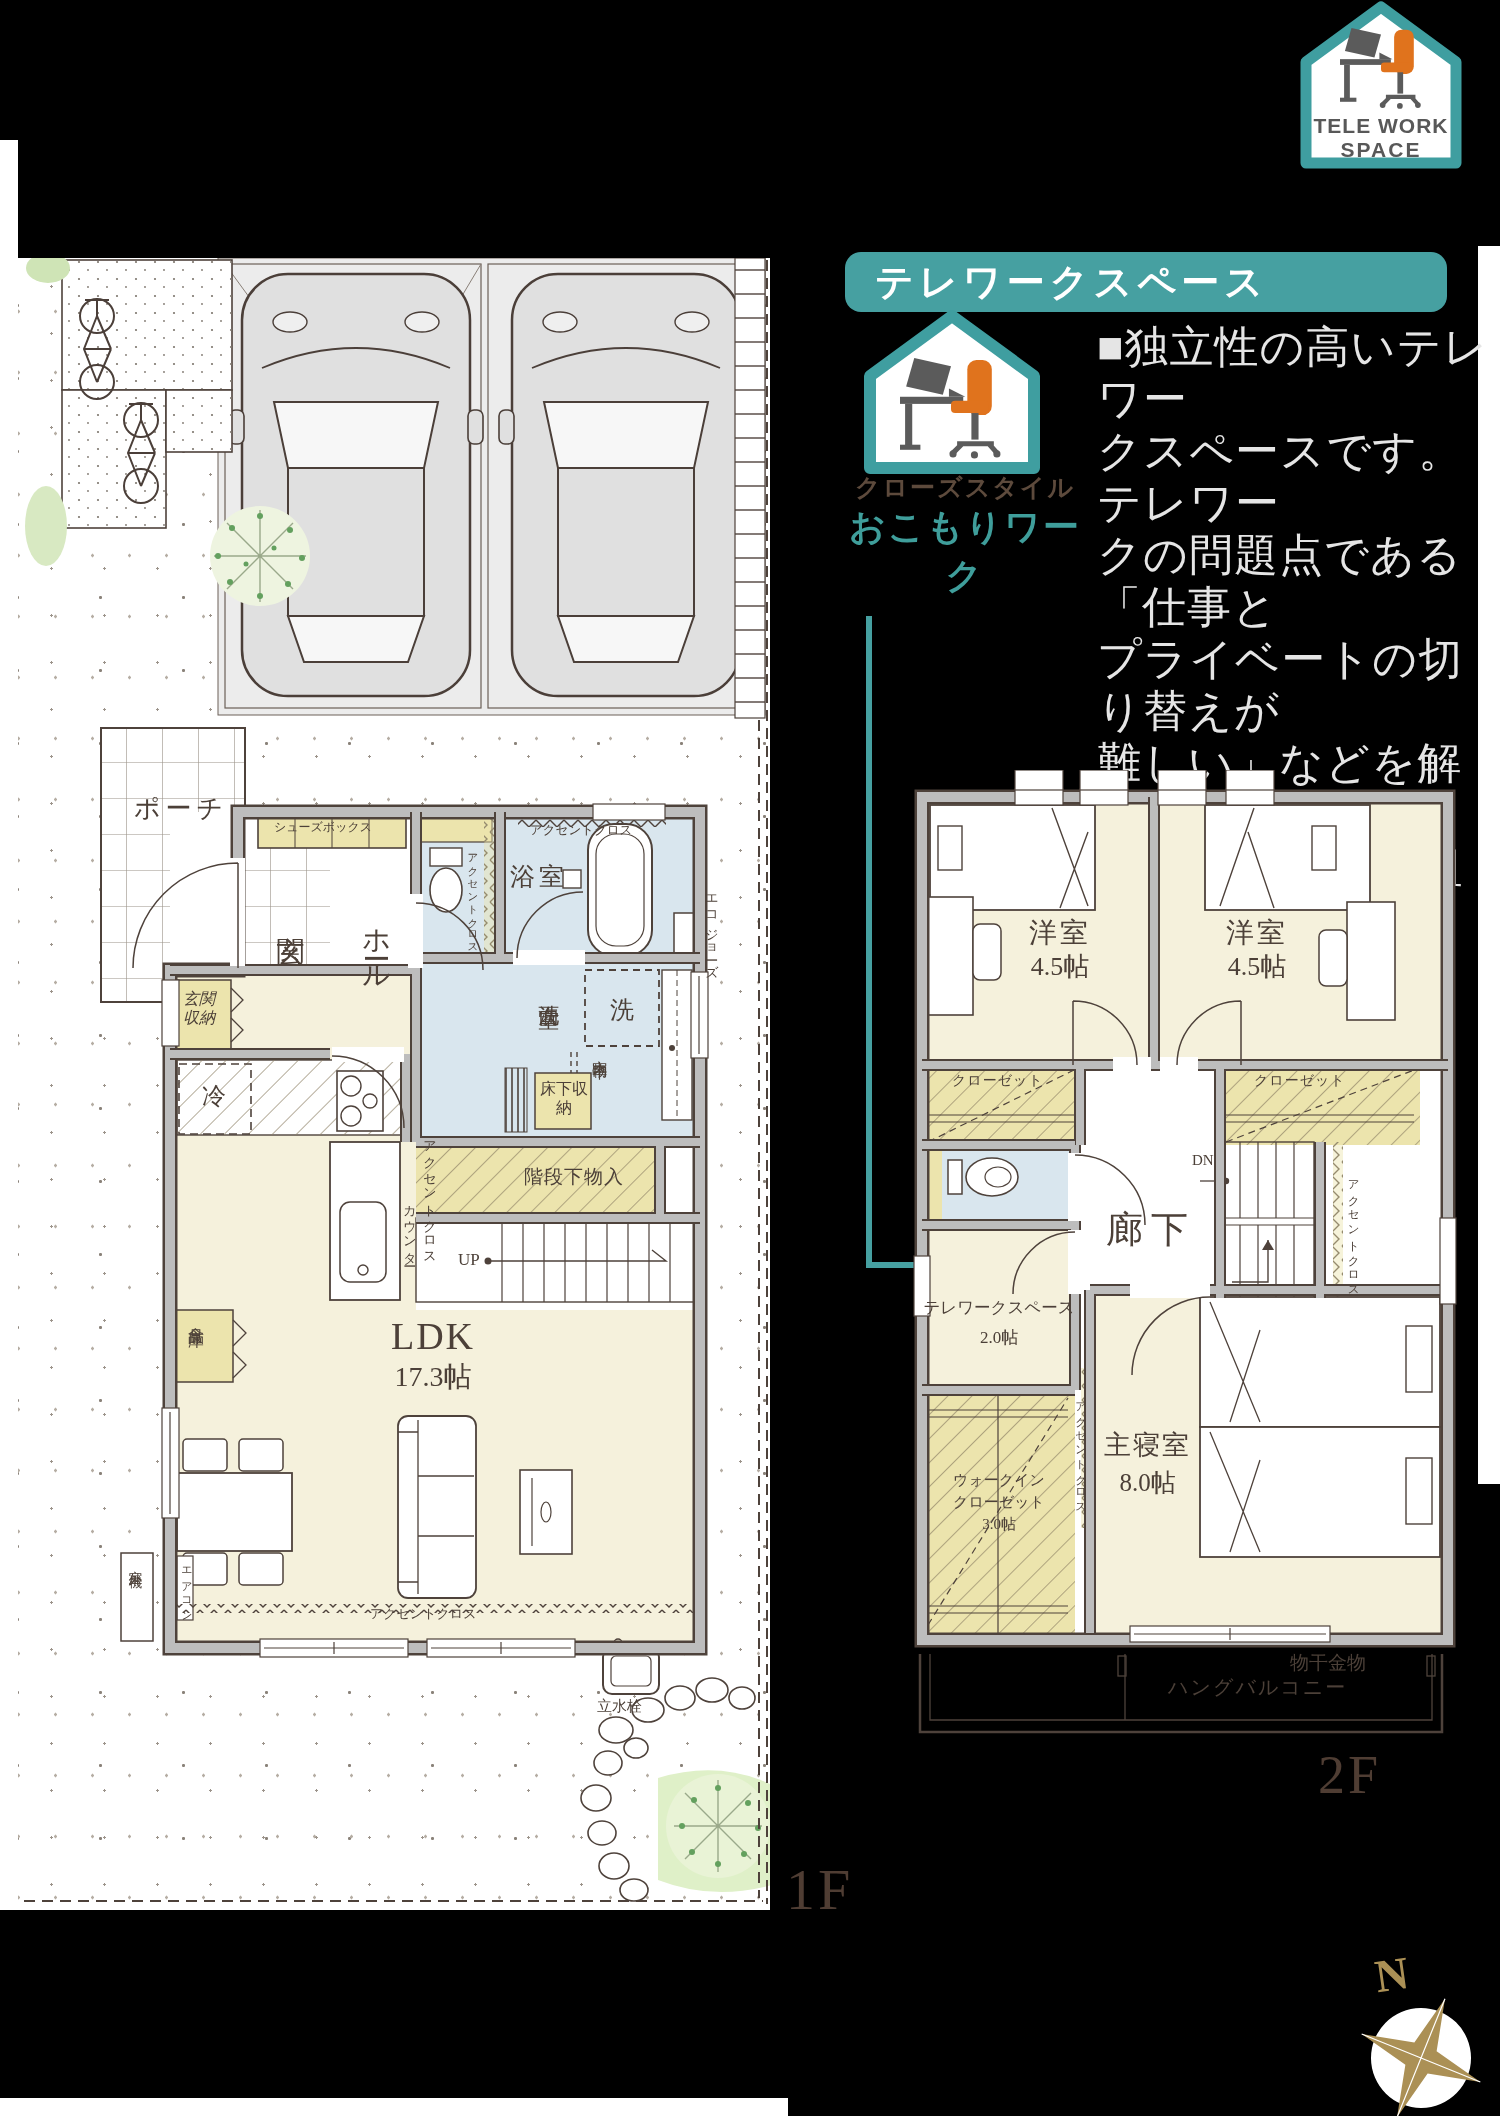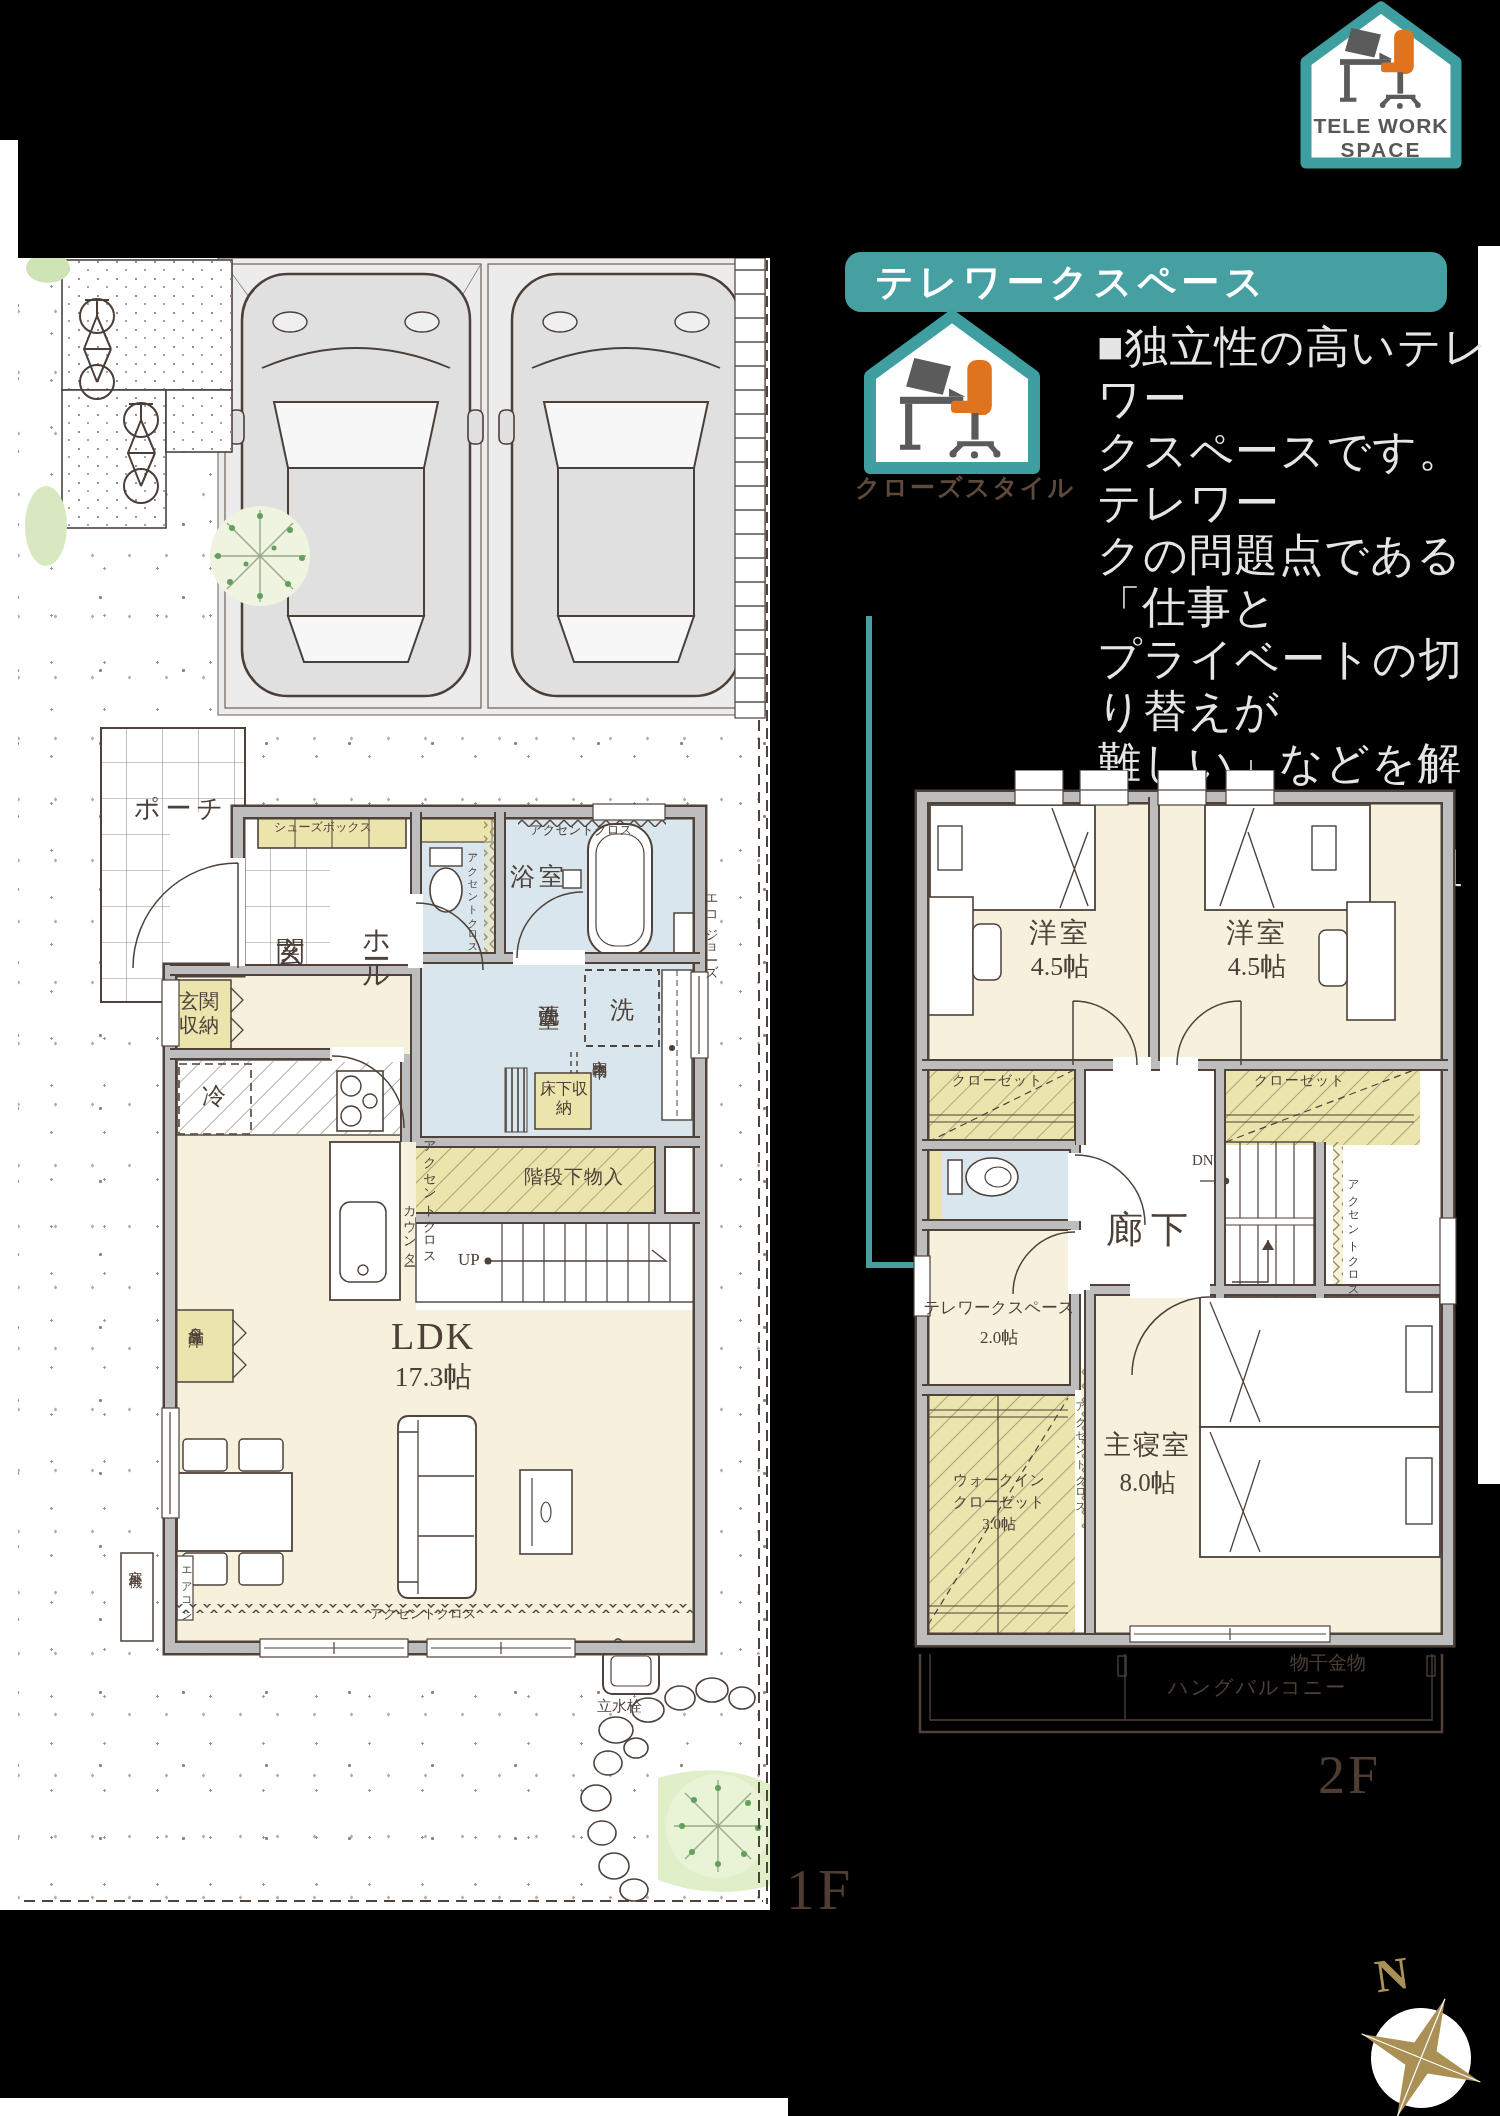--- a/index.html
+++ b/index.html
@@ -280,21 +280,21 @@
         <path d="M398,645 A67 67 0 0 1 465,712 M398,645 H398"></path>
         <path d="M499,700 A66 66 0 0 1 565,634"></path>
         <path d="M314,798 A72 72 0 0 1 386,870"></path>
       </g>
     </svg>
 
     <span class="lbl" style="left:116px;top:536px;font-size:26px;letter-spacing:5px;">ポーチ</span>
     <span class="lbl ctr" style="left:242px;top:562px;width:126px;font-size:12px;">シューズボックス</span>
     <span class="lbl v" style="left:256px;top:656px;font-size:28px;">玄関</span>
     <span class="lbl v" style="left:342px;top:652px;font-size:28px;">ホール</span>
-    <span class="lbl wrapbox" style="left:161px;top:732px;width:40px;font-size:20px;">玄関収納</span>
+    <span class="lbl wrapbox" style="left:161px;top:732px;width:40px;font-size:16px;font-style:italic;">玄関収納</span>
     <span class="lbl v" style="left:448px;top:588px;font-size:10.5px;letter-spacing:1px;">アクセントクロス</span>
     <span class="lbl" style="left:492px;top:604px;font-size:25px;letter-spacing:4px;">浴室</span>
     <span class="lbl" style="left:512px;top:565px;font-size:12.5px;">アクセントクロス</span>
     <span class="lbl v" style="left:518px;top:730px;font-size:21px;">洗面室</span>
     <span class="lbl" style="left:592px;top:738px;font-size:24px;">洗</span>
     <span class="lbl v" style="left:572px;top:790px;font-size:15px;">室内物干</span>
     <span class="lbl wrapbox" style="left:522px;top:822px;width:48px;font-size:16px;">床下収納</span>
     <span class="lbl" style="left:184px;top:824px;font-size:24px;">冷</span>
     <span class="lbl v" style="left:404px;top:874px;font-size:13px;letter-spacing:1px;">アクセントクロス</span>
     <span class="lbl v" style="left:384px;top:938px;font-size:13px;letter-spacing:1px;">カウンター</span>
@@ -336,20 +336,21 @@
   <div class="banner g">
     <span>テレワークスペース</span>
   </div>
 
   <svg class="abs" style="left:862px;top:310px;" width="180" height="165" viewBox="0 0 180 165">
     <path d="M90,6 L172,66 V158 H8 V66 Z" fill="#fff" stroke="#3f9ea0" stroke-width="12" stroke-linejoin="round"></path>
     <use href="#deskchair" transform="translate(38,48) scale(1.02)"></use>
   </svg>
 
   <div class="styletag g">クローズスタイル</div>
+  <div class="stylename g">おこもりワーク</div>
   <div class="desc">■独立性の高いテレワー
 クスペースです。テレワー
 クの問題点である「仕事と
 プライベートの切り替えが
 難しい」などを解決。仕事
 にじっくり取り組めます。</div>
 
   <div class="conn" style="left:866px;top:616px;width:6px;height:652px;"></div>
   <div class="conn" style="left:866px;top:1262px;width:100px;height:6px;"></div>
   <div class="conn" style="left:960px;top:1252px;width:26px;height:26px;border-radius:50%;"></div>

